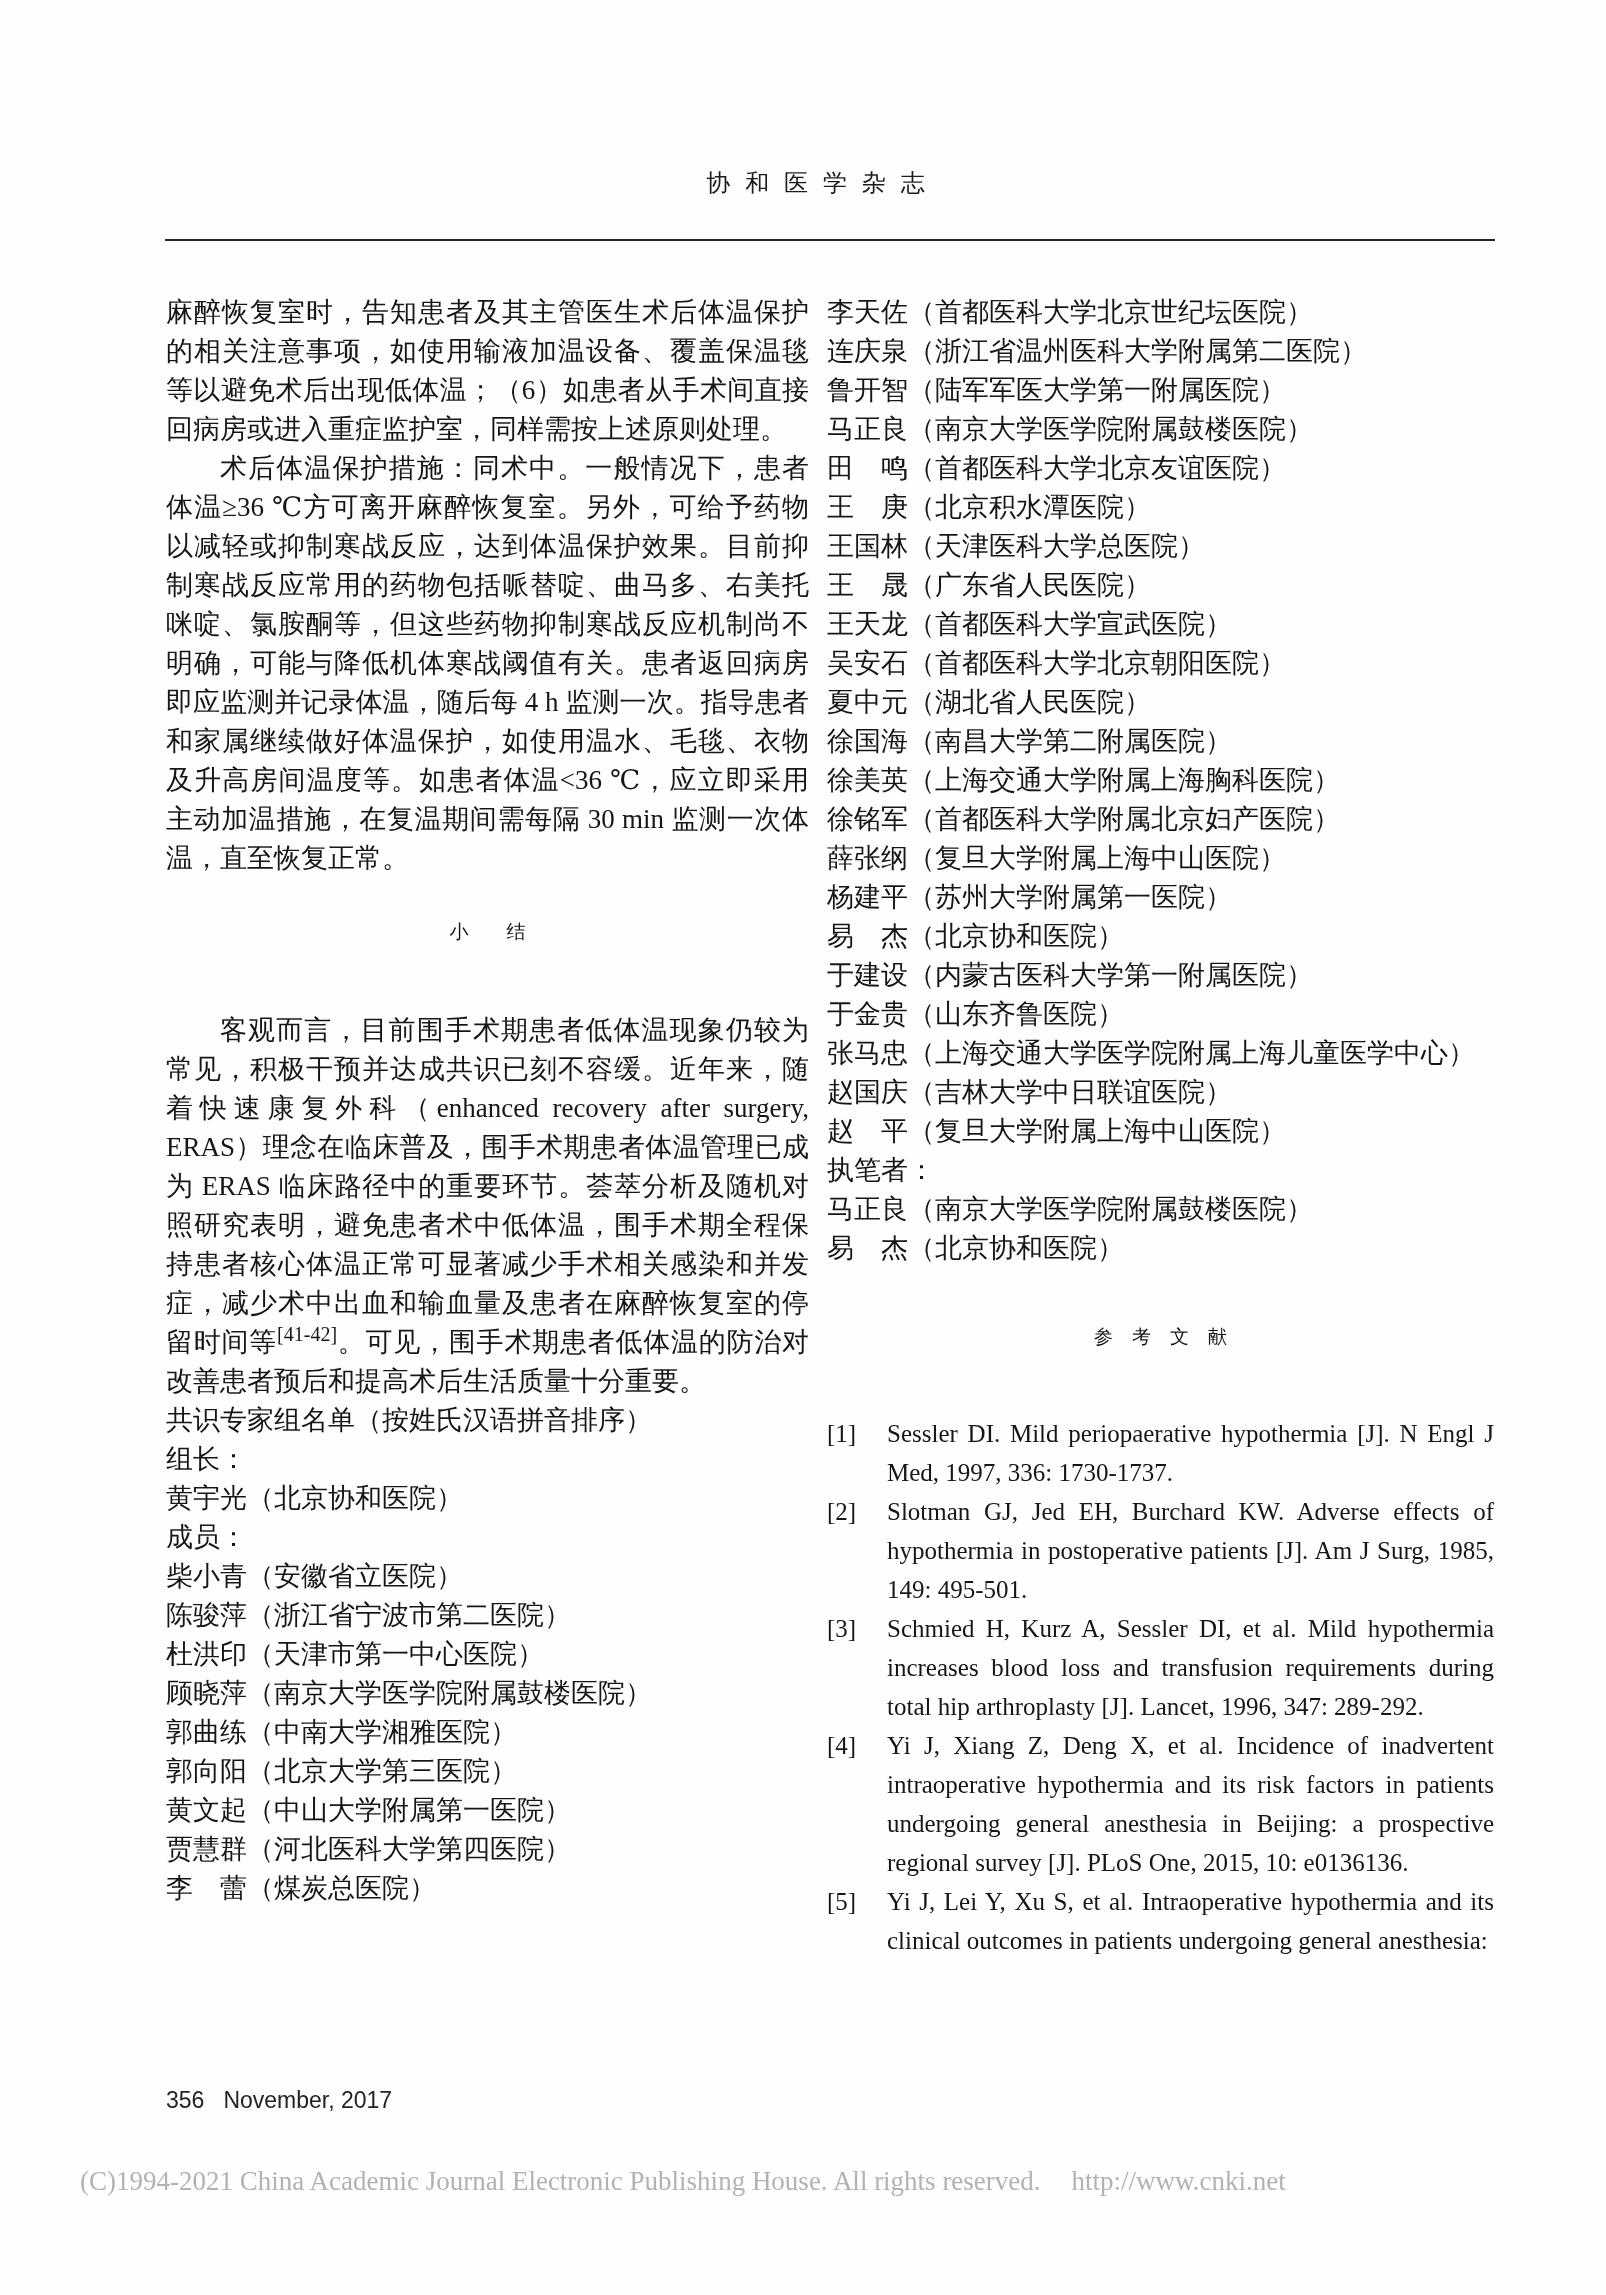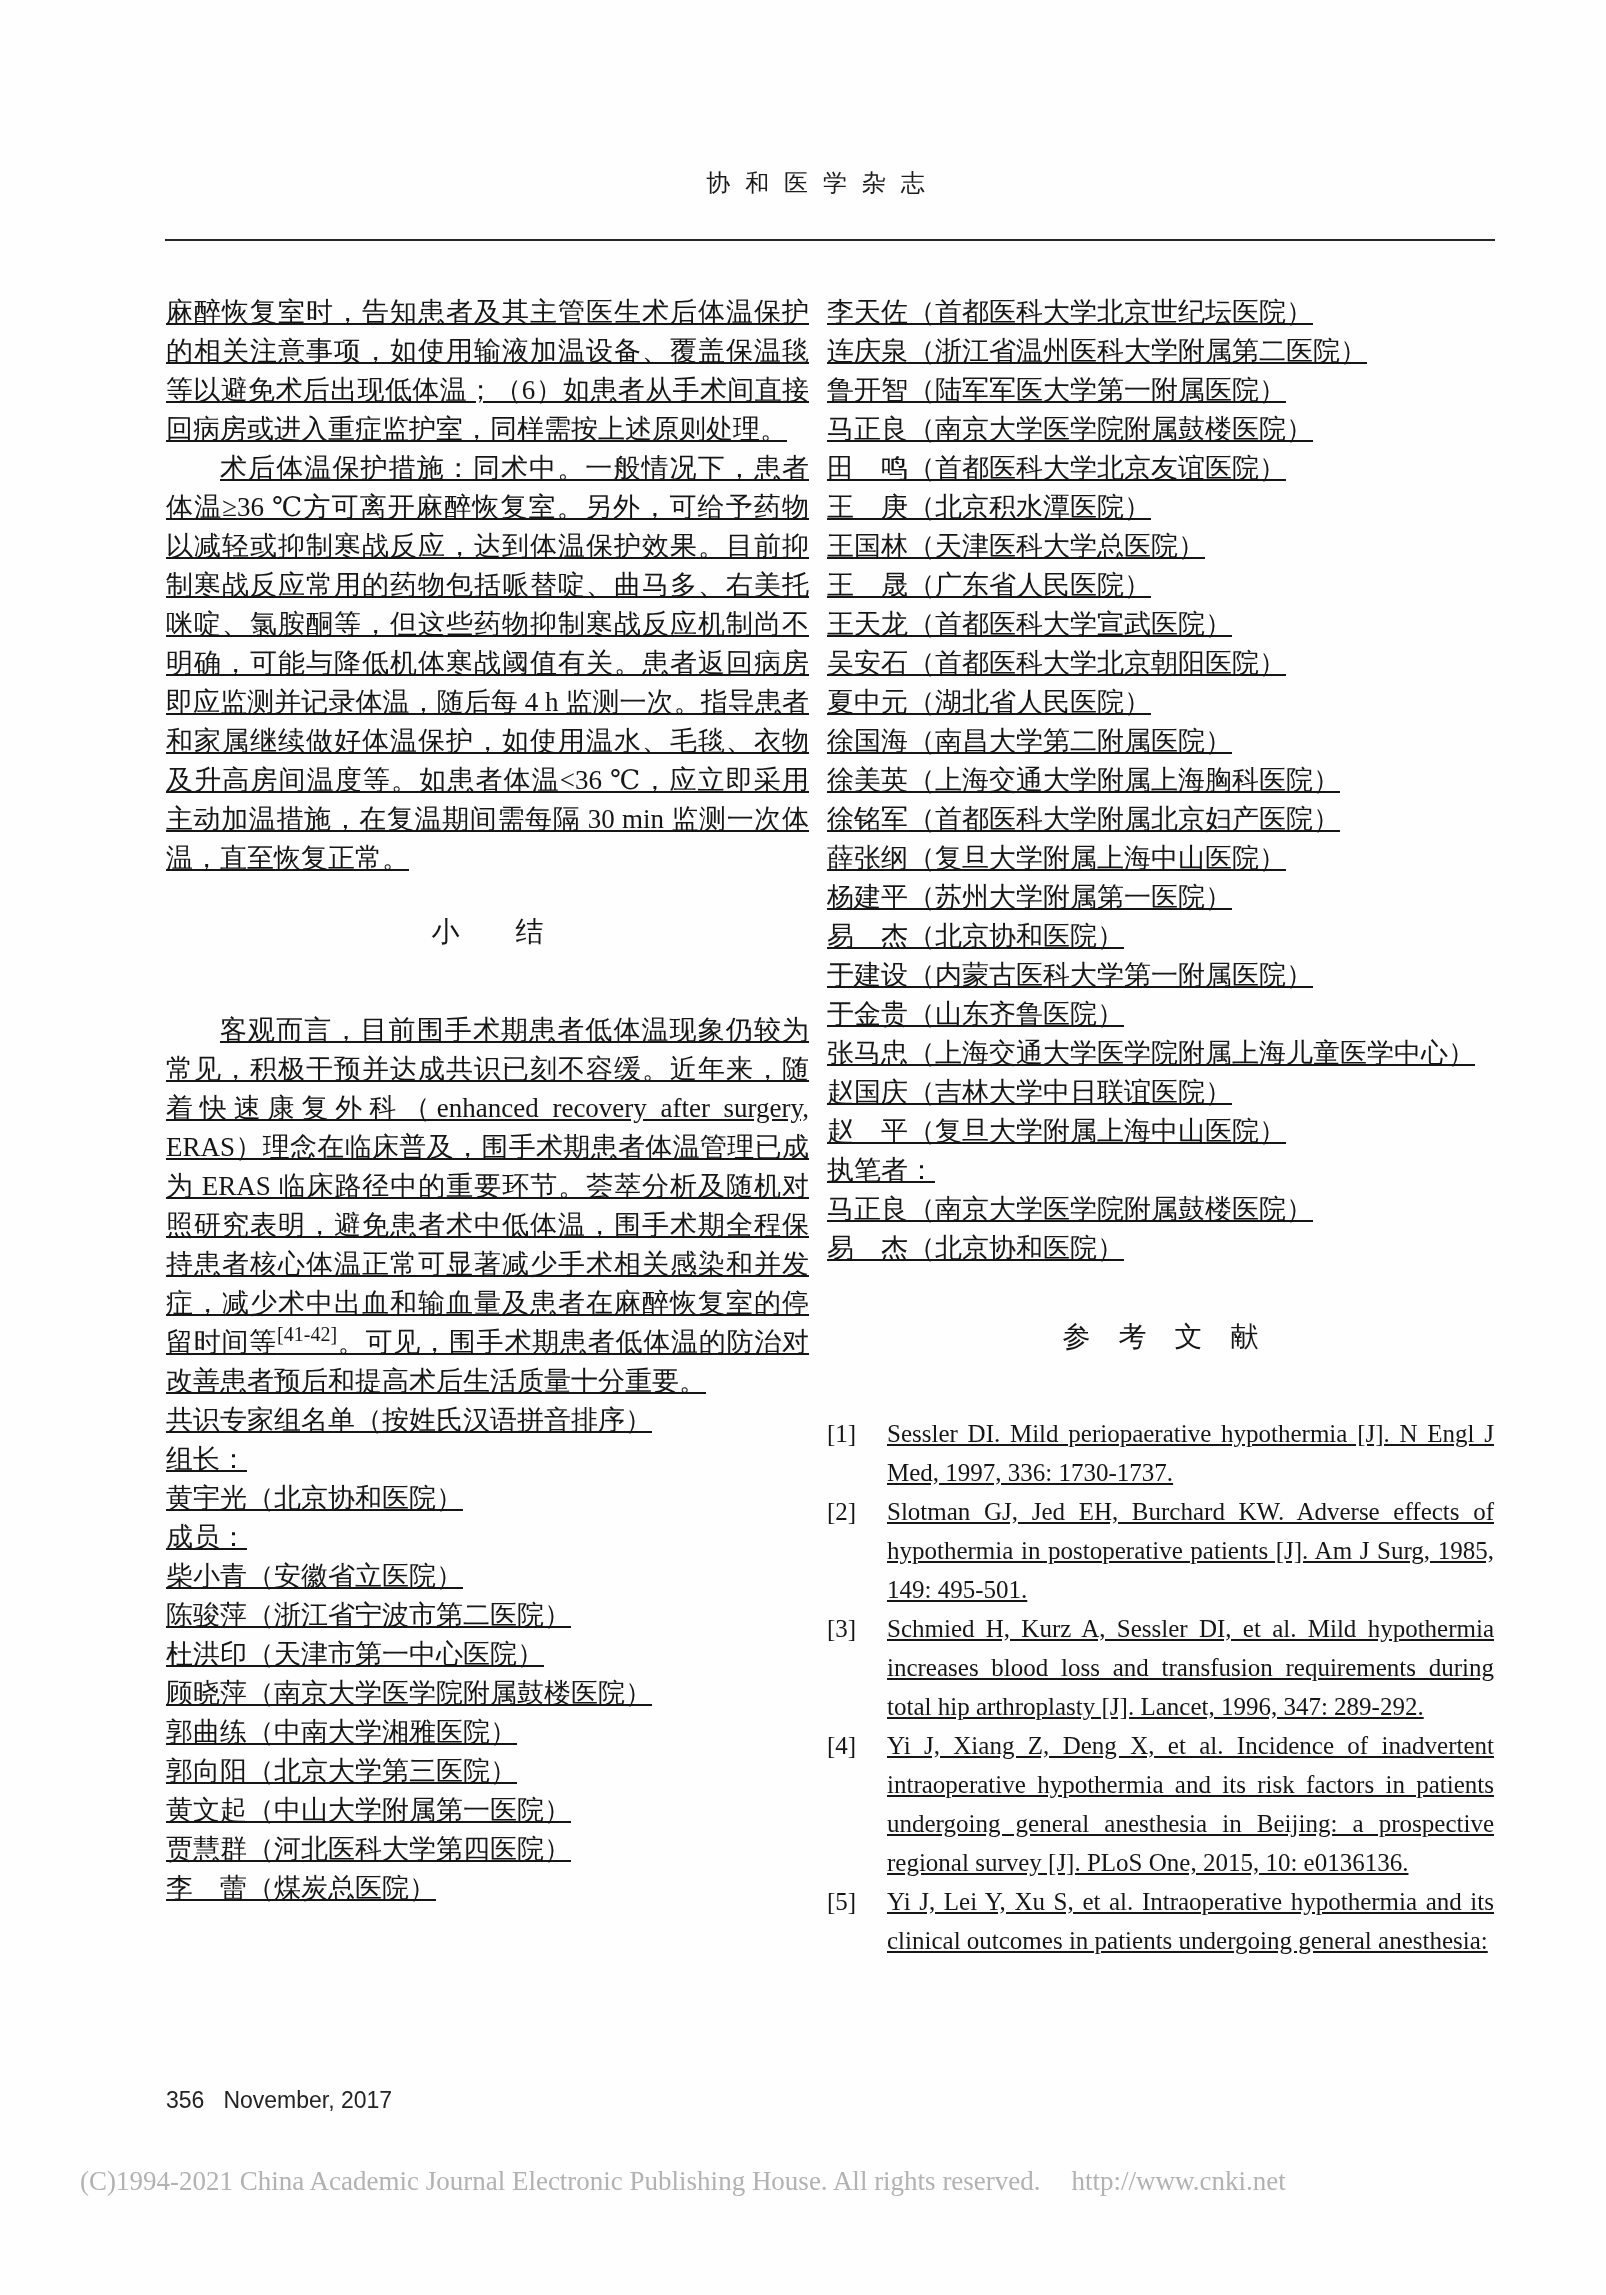--- a/index.html
+++ b/index.html
@@ -34,25 +34,25 @@
   }
   .col {
     position: absolute;
     top: 293px;
     font-size: 27px;
     line-height: 39px;
     text-align: left;
   }
   .col-left  { left: 166px;  width: 643px; }
   .col-right { left: 827px; width: 667px; }
-  .page p { margin: 0; text-decoration: underline; }
+  .page p { margin: 0; }
   .body-text { text-align: justify; text-justify: inter-ideograph; }
   .indent { text-indent: 2em; }
   .section-heading {
-    font-size: 28px;
+    font-size: 19px;
     font-weight: 400;
     text-align: center;
     margin: 34px 0 60px 0;
     line-height: 39px;
   }
   .refs-heading { margin: 49px 0 58px 0; }
   .list-title   { margin-top: 39px; }
   .members-label { margin-top: 39px; }
   .writers-label { margin-top: 80px; }
   sup.citation { font-size: 20px; line-height: 0; vertical-align: super; }

